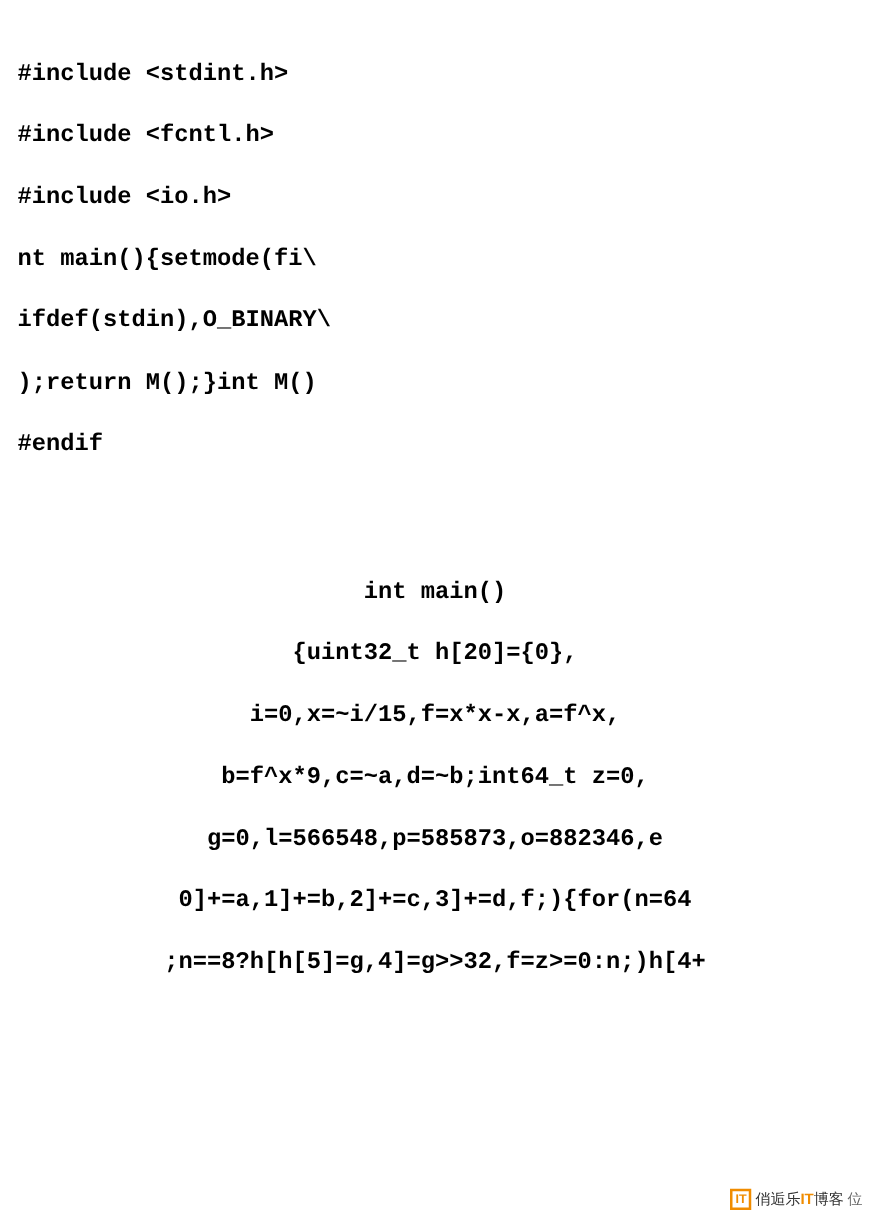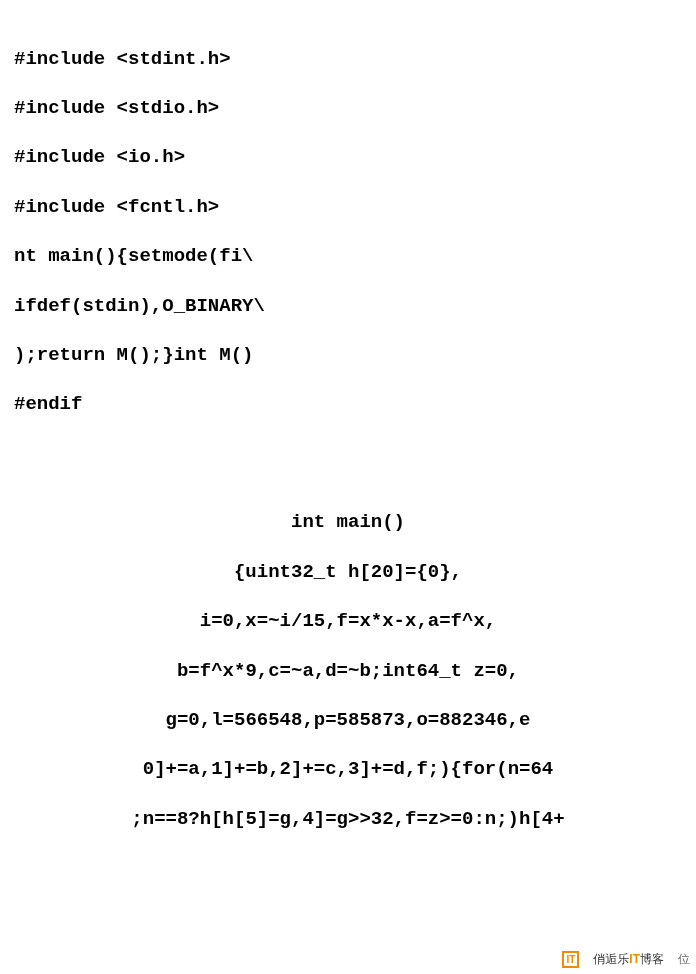--- a/index.html
+++ b/index.html
@@ -27,21 +27,21 @@
   text-align: center;
   white-space: pre;
   margin-top: 44px;
 }
 .watermark {
   position: absolute;
   right: 6px;
   bottom: 6px;
   display: flex;
   align-items: center;
-  gap: 14px;
+  gap: 3px;
   font-family: "Microsoft YaHei", SimSun, sans-serif;
   font-weight: normal;
 }
 .wm-box {
   width: 17px;
   height: 17px;
   border: 2px solid #f08c00;
   display: flex;
   align-items: center;
   justify-content: center;
@@ -61,23 +61,22 @@
 .wm-sub {
   font-size: 12px;
   color: #666666;
 }
 </style>
 </head>
 <body>
 
 <div class="block-top">
 <div>#include &lt;stdint.h&gt;</div>
-<div>#include &lt;stdio.h&gt;</div>
+<div>#include &lt;fcntl.h&gt;</div>
 <div>#include &lt;io.h&gt;</div>
-<div>#include &lt;fcntl.h&gt;</div>
 <div>nt main(){setmode(fi\</div>
 <div>ifdef(stdin),O_BINARY\</div>
 <div>);return M();}int M()</div>
 <div>#endif</div>
 </div>
 
 <div class="block-diamond">
 <div>int main()</div>
 <div>{uint32_t h[20]={0},</div>
 <div>i=0,x=~i/15,f=x*x-x,a=f^x,</div>

